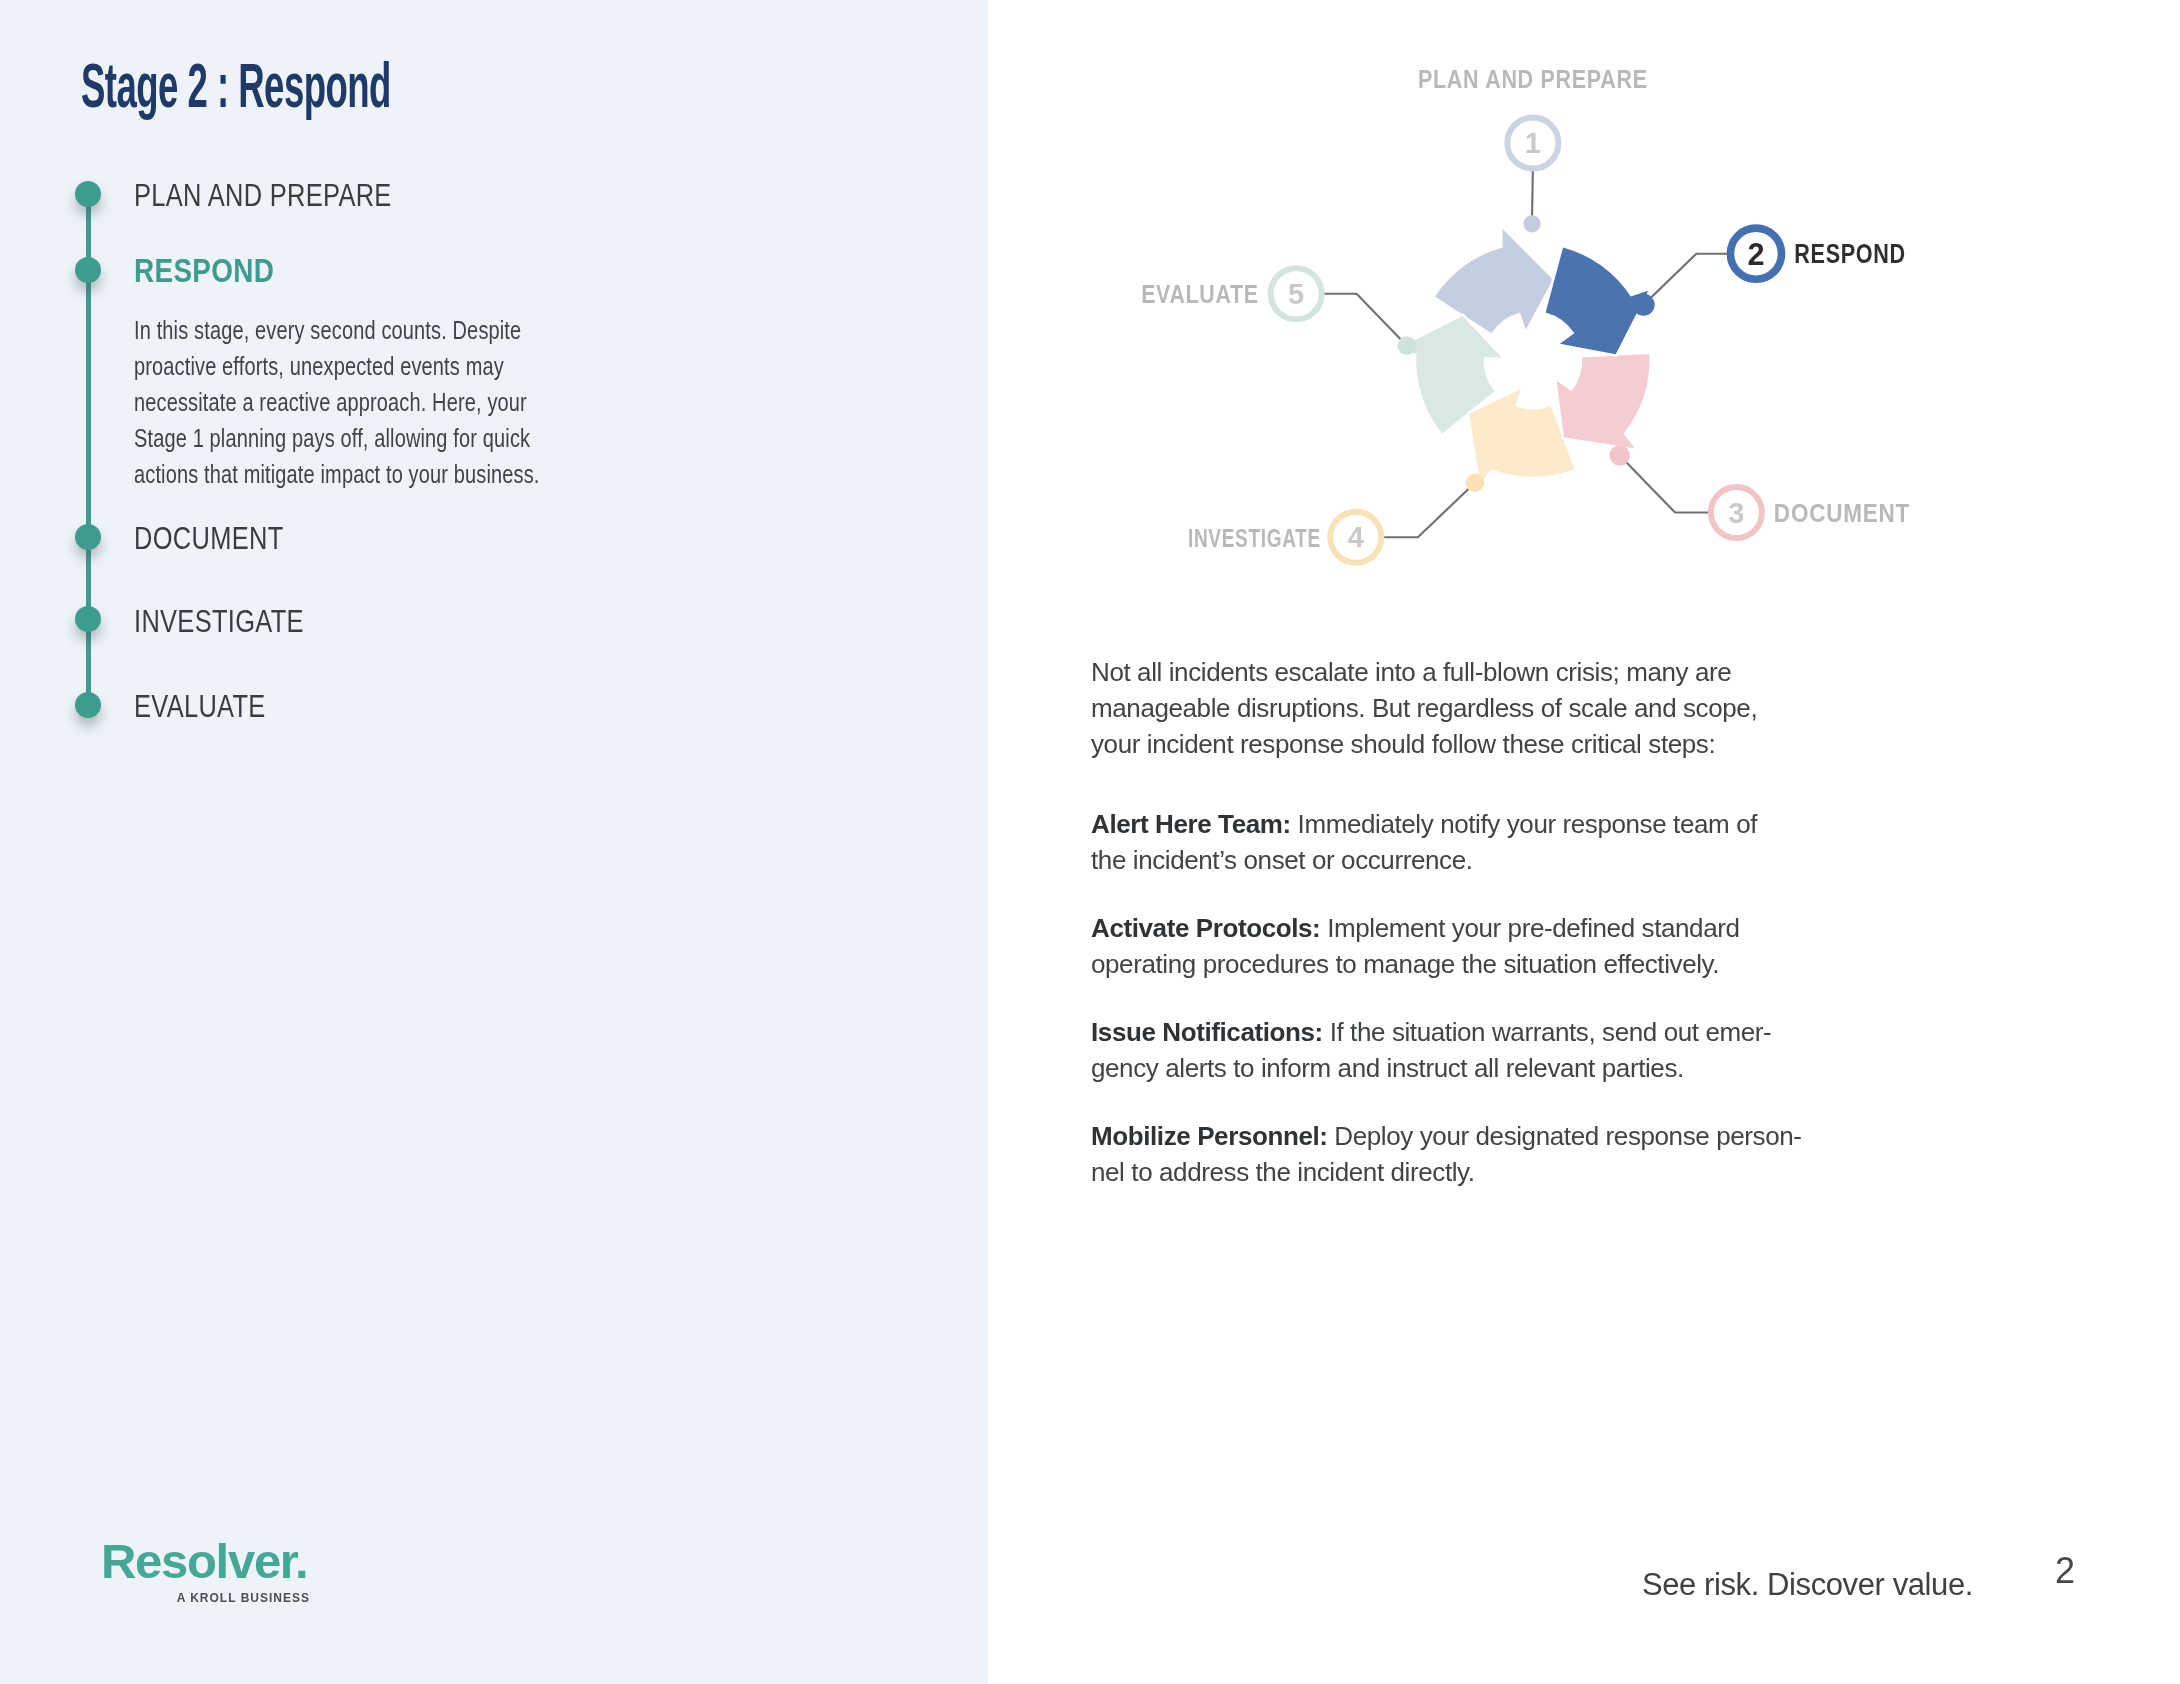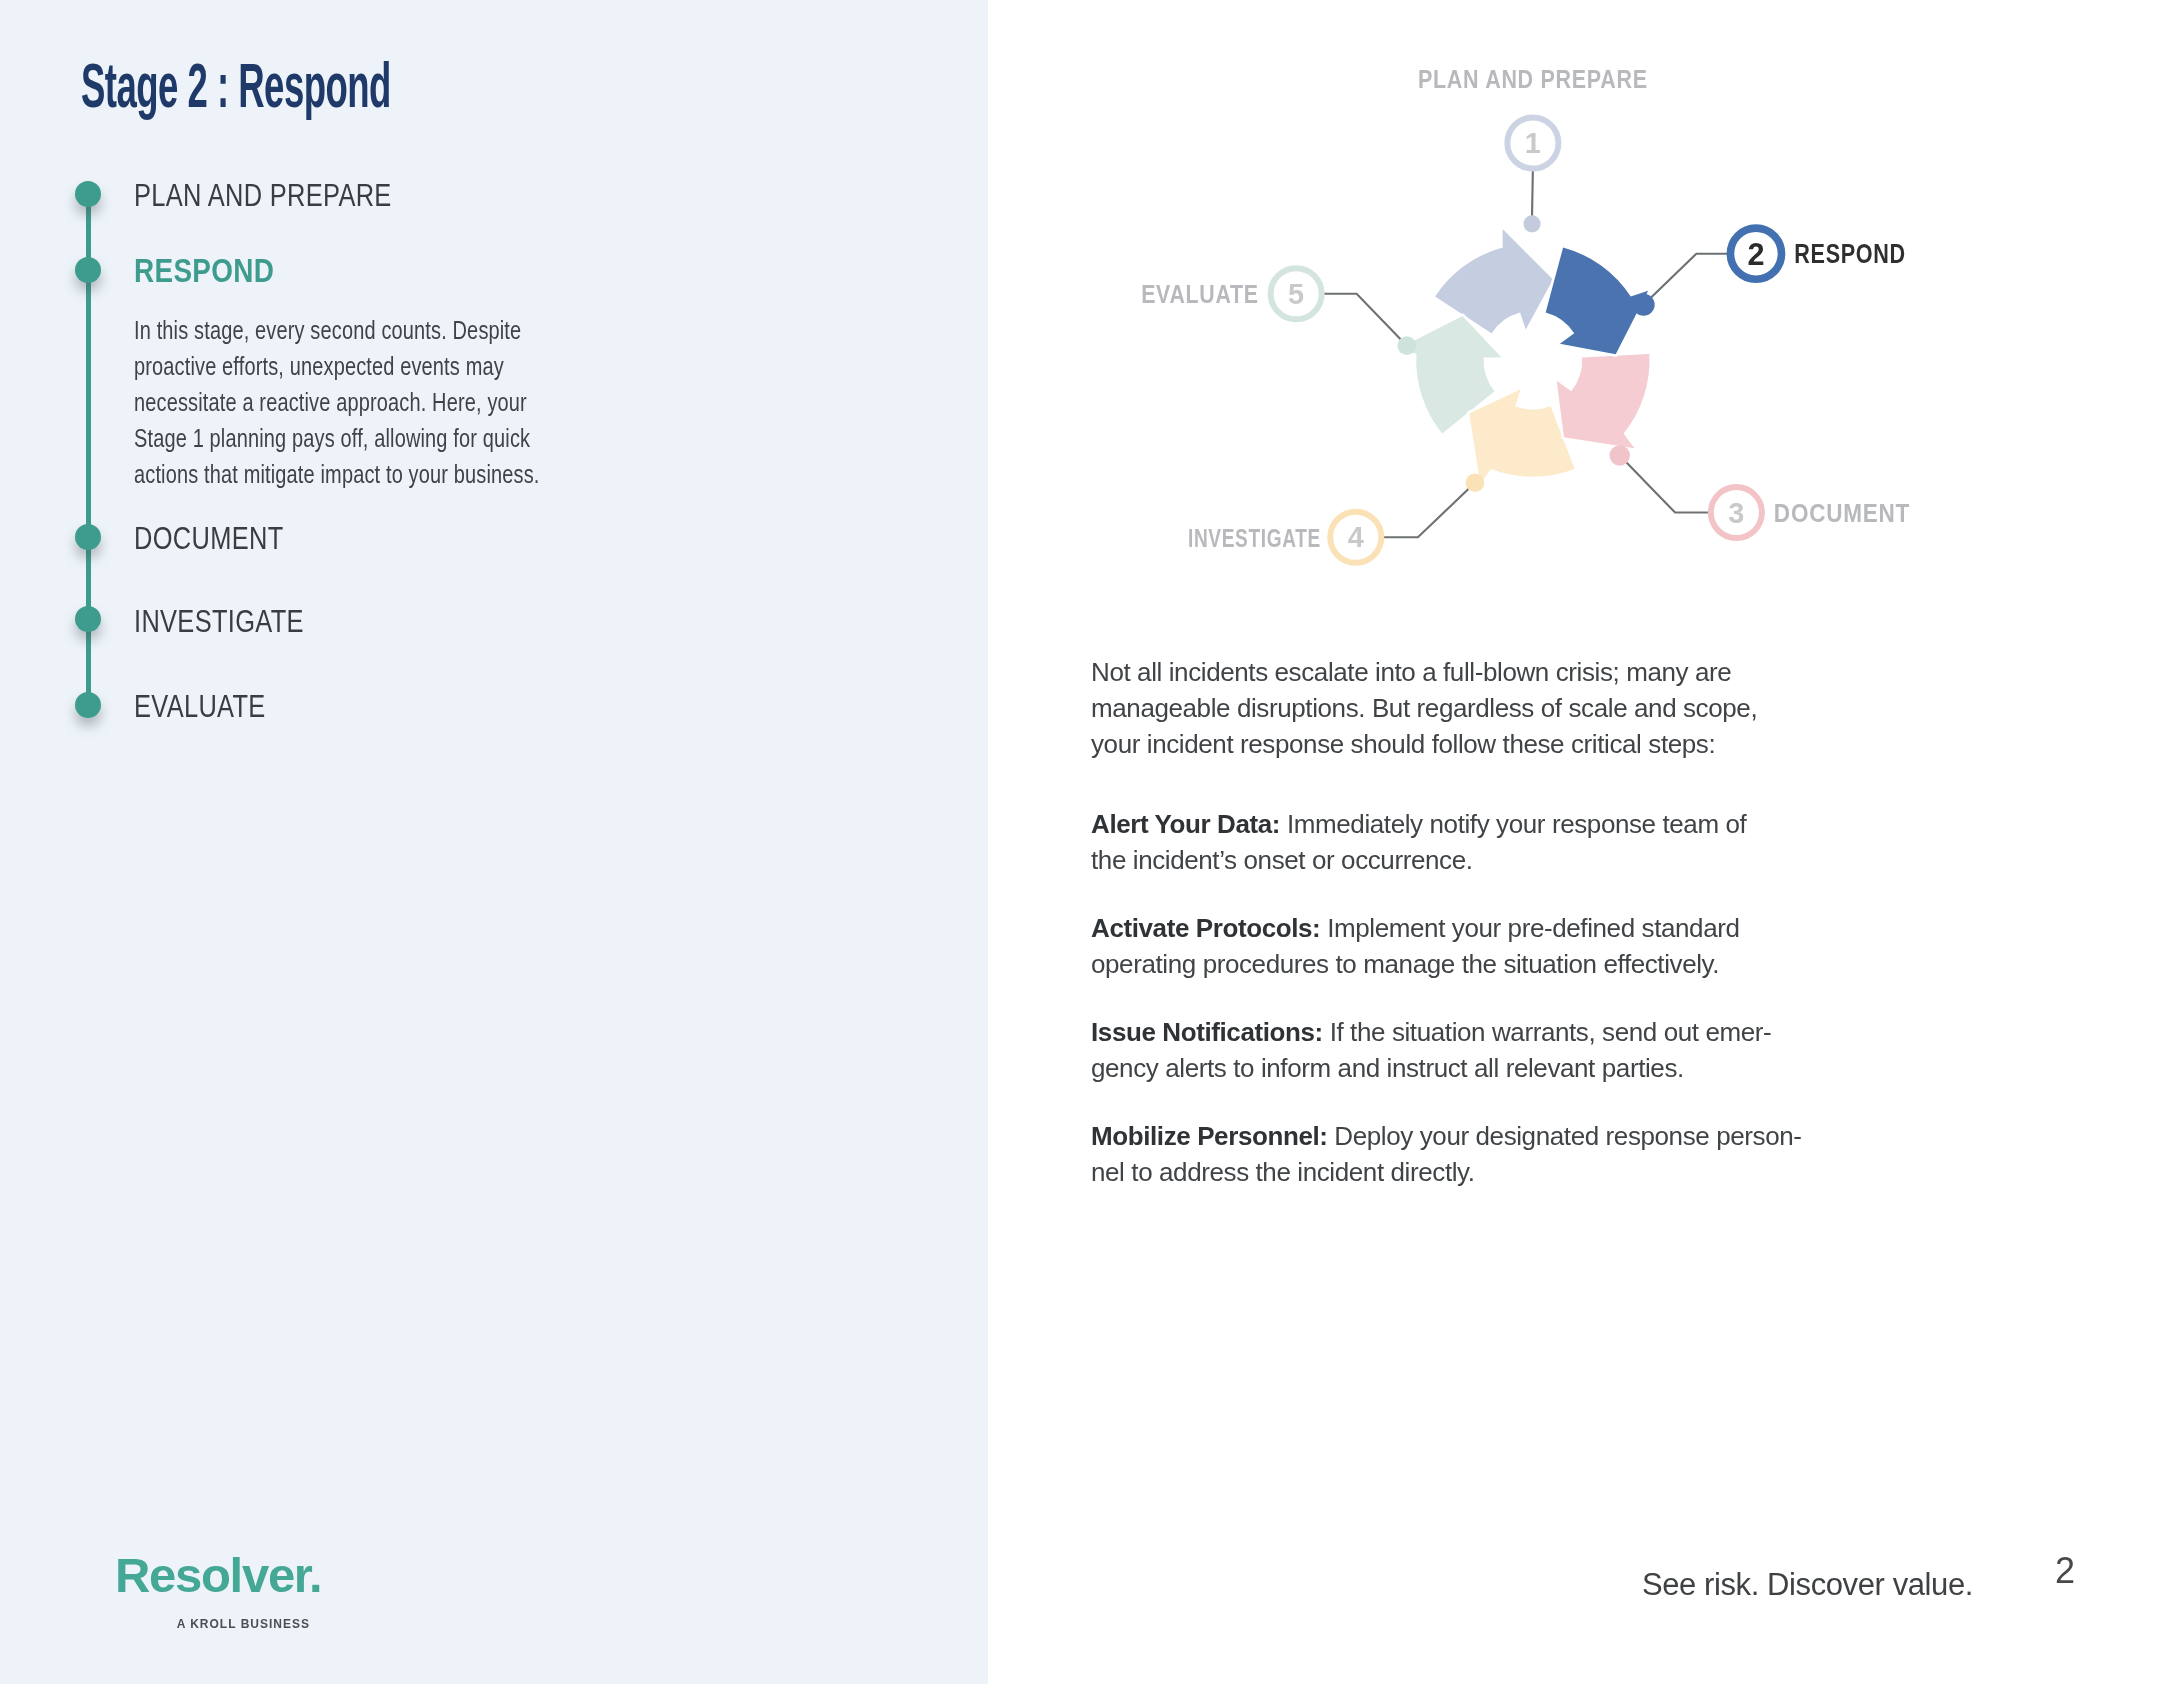--- a/index.html
+++ b/index.html
@@ -33,21 +33,21 @@
     white-space:nowrap;
   }
   .tl-label.active{color:#3e9c8f;font-weight:bold;font-size:34px;}
   .tl-desc{
     position:absolute;left:134px;top:312px;margin:0;
     font-size:25.6px;line-height:36px;color:#3f4347;white-space:pre-line;
     transform:scaleX(0.78);transform-origin:left top;letter-spacing:0.2px;
   }
   .logo{position:absolute;left:101px;top:1533px;width:209px;}
   .logo-word{
-    margin:14px;font-size:49px;font-weight:bold;color:#45a795;
+    margin:0;font-size:49px;font-weight:bold;color:#45a795;
     letter-spacing:-1.3px;white-space:nowrap;
   }
   .logo-sub{
     margin:1.7px 0 0 0;font-size:12px;font-weight:bold;color:#4a4f54;
     letter-spacing:1px;text-align:right;white-space:nowrap;
   }
 
   
   .content{
     position:absolute;left:1091px;top:654px;width:903px;
@@ -155,21 +155,21 @@
     <text class="dg-label" x="783" y="573" textLength="160" lengthAdjust="spacingAndGlyphs">DOCUMENT</text>
     <text class="dg-label" x="251" y="602" text-anchor="end" textLength="156" lengthAdjust="spacingAndGlyphs">INVESTIGATE</text>
     <text class="dg-label" x="178" y="316" text-anchor="end" textLength="138" lengthAdjust="spacingAndGlyphs">EVALUATE</text>
   </svg>
 
   <div class="content">
     <p class="intro">Not all incidents escalate into a full-blown crisis; many are
 manageable disruptions. But regardless of scale and scope,
 your incident response should follow these critical steps:</p>
 
-    <p class="step"><strong>Alert Your Data:</strong><span> Immediately notify your response team of
+    <p class="step"><strong>Alert Here Team:</strong><span> Immediately notify your response team of
 the incident’s onset or occurrence.</span></p>
 
     <p class="step"><strong>Activate Protocols:</strong><span> Implement your pre-defined standard
 operating procedures to manage the situation effectively.</span></p>
 
     <p class="step"><strong>Issue Notifications:</strong><span> If the situation warrants, send out emer-
 gency alerts to inform and instruct all relevant parties.</span></p>
 
     <p class="step"><strong>Mobilize Personnel:</strong><span> Deploy your designated response person-
 nel to address the incident directly.</span></p>

